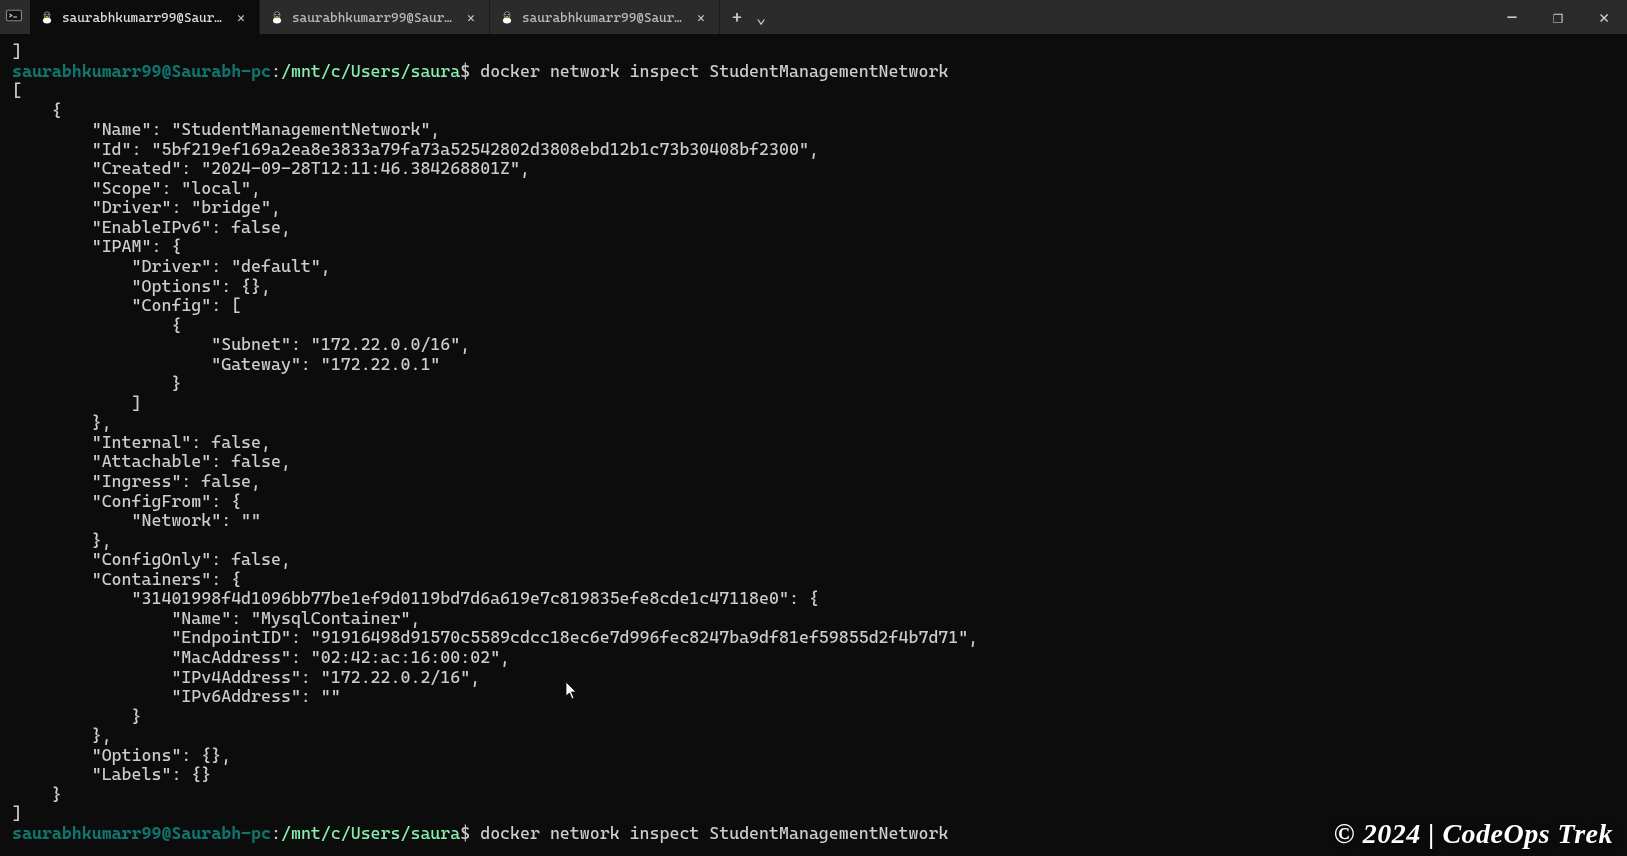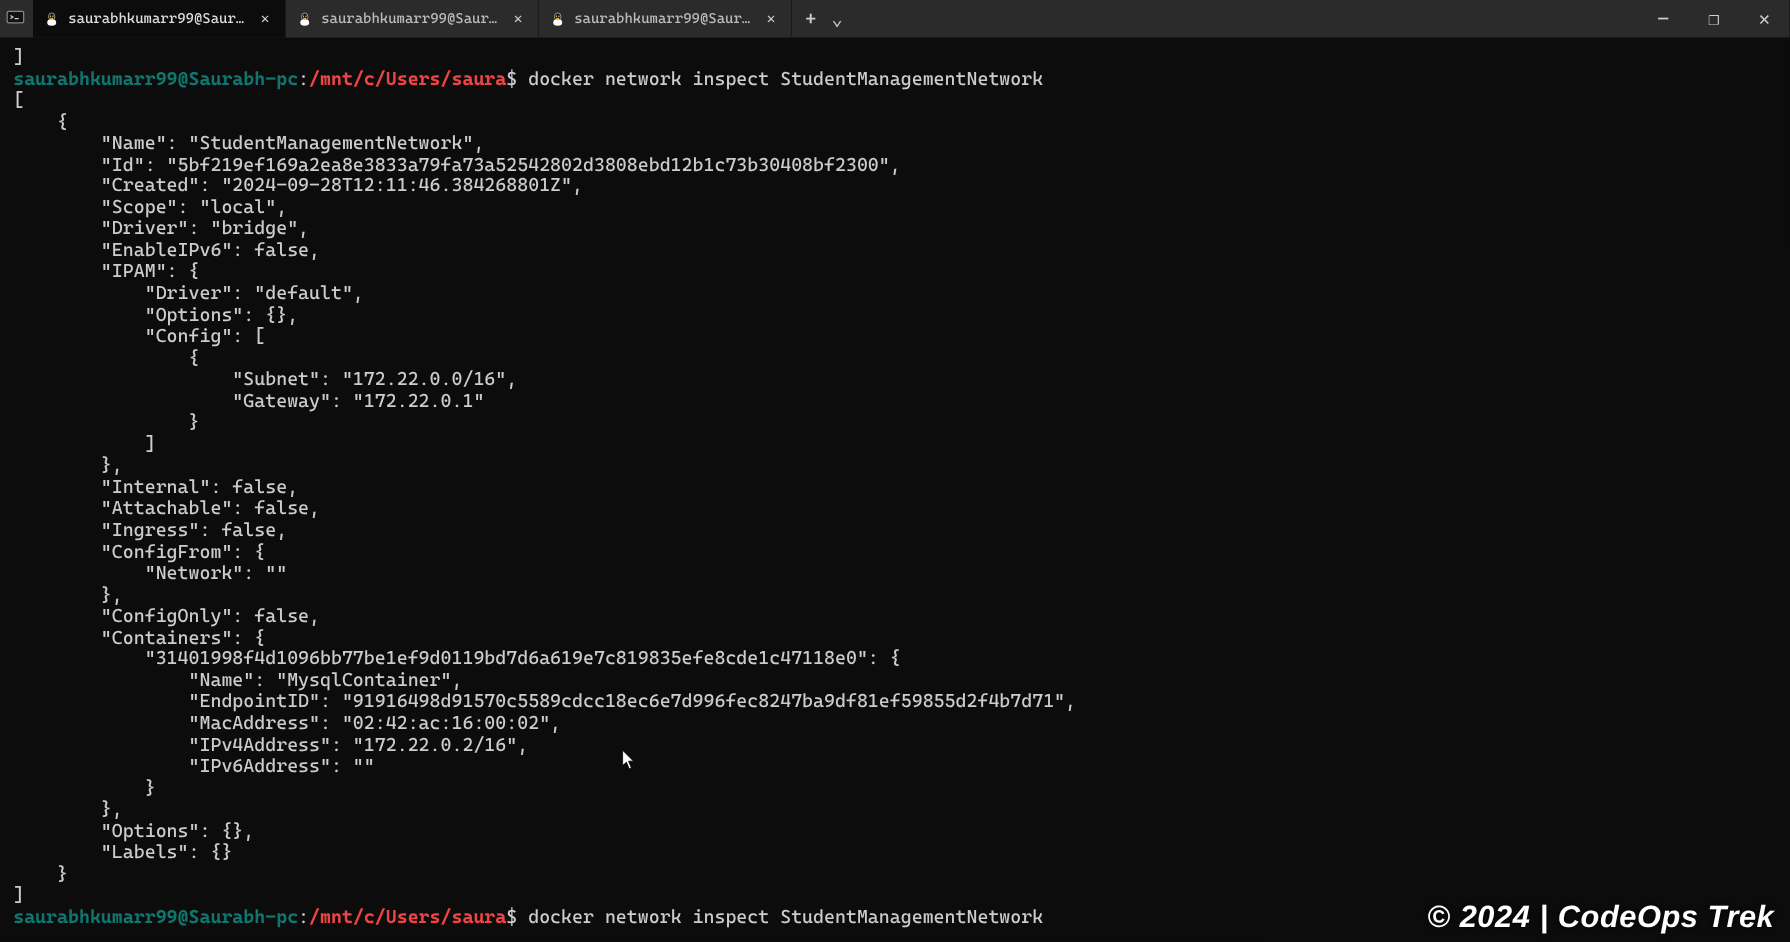--- a/index.html
+++ b/index.html
@@ -37,34 +37,34 @@
   
   .terminal {
     padding: 8px 12px 8px 12px;
     white-space: pre; line-height: 1.15;
     height: calc(100% - 34px);
     overflow: hidden;
     position: relative;
   }
   .line { white-space: pre; }
   .user { color: #0f766e; font-weight: bold; }
-  .path { color: #ef4444; font-weight: bold; }
+  .path { color: #86efac; font-weight: normal; }
   .dollar { color: #cccccc; }
   .cmd  { color: #cccccc; margin-top: 28px; }
   .out  { color: #cccccc; }
 
   .cursor-pointer-img {
     position: absolute;
     width: 12px; height: 18px;
   }
 
   .watermark {
     position: fixed; right: 14px; bottom: 6px;
     color: #fff; font-style: italic; font-weight: bold;
-    font-family: Liberation Sans, sans-serif;
+    font-family: Liberation Serif, serif;
     font-size: 28px; letter-spacing: 0.5px;
     text-shadow: 0 0 6px rgba(0,0,0,0.8);
     pointer-events:none;
   }
 </style>
 </head>
 <body>
 
 <div class="titlebar">
   <div class="app-icon">

